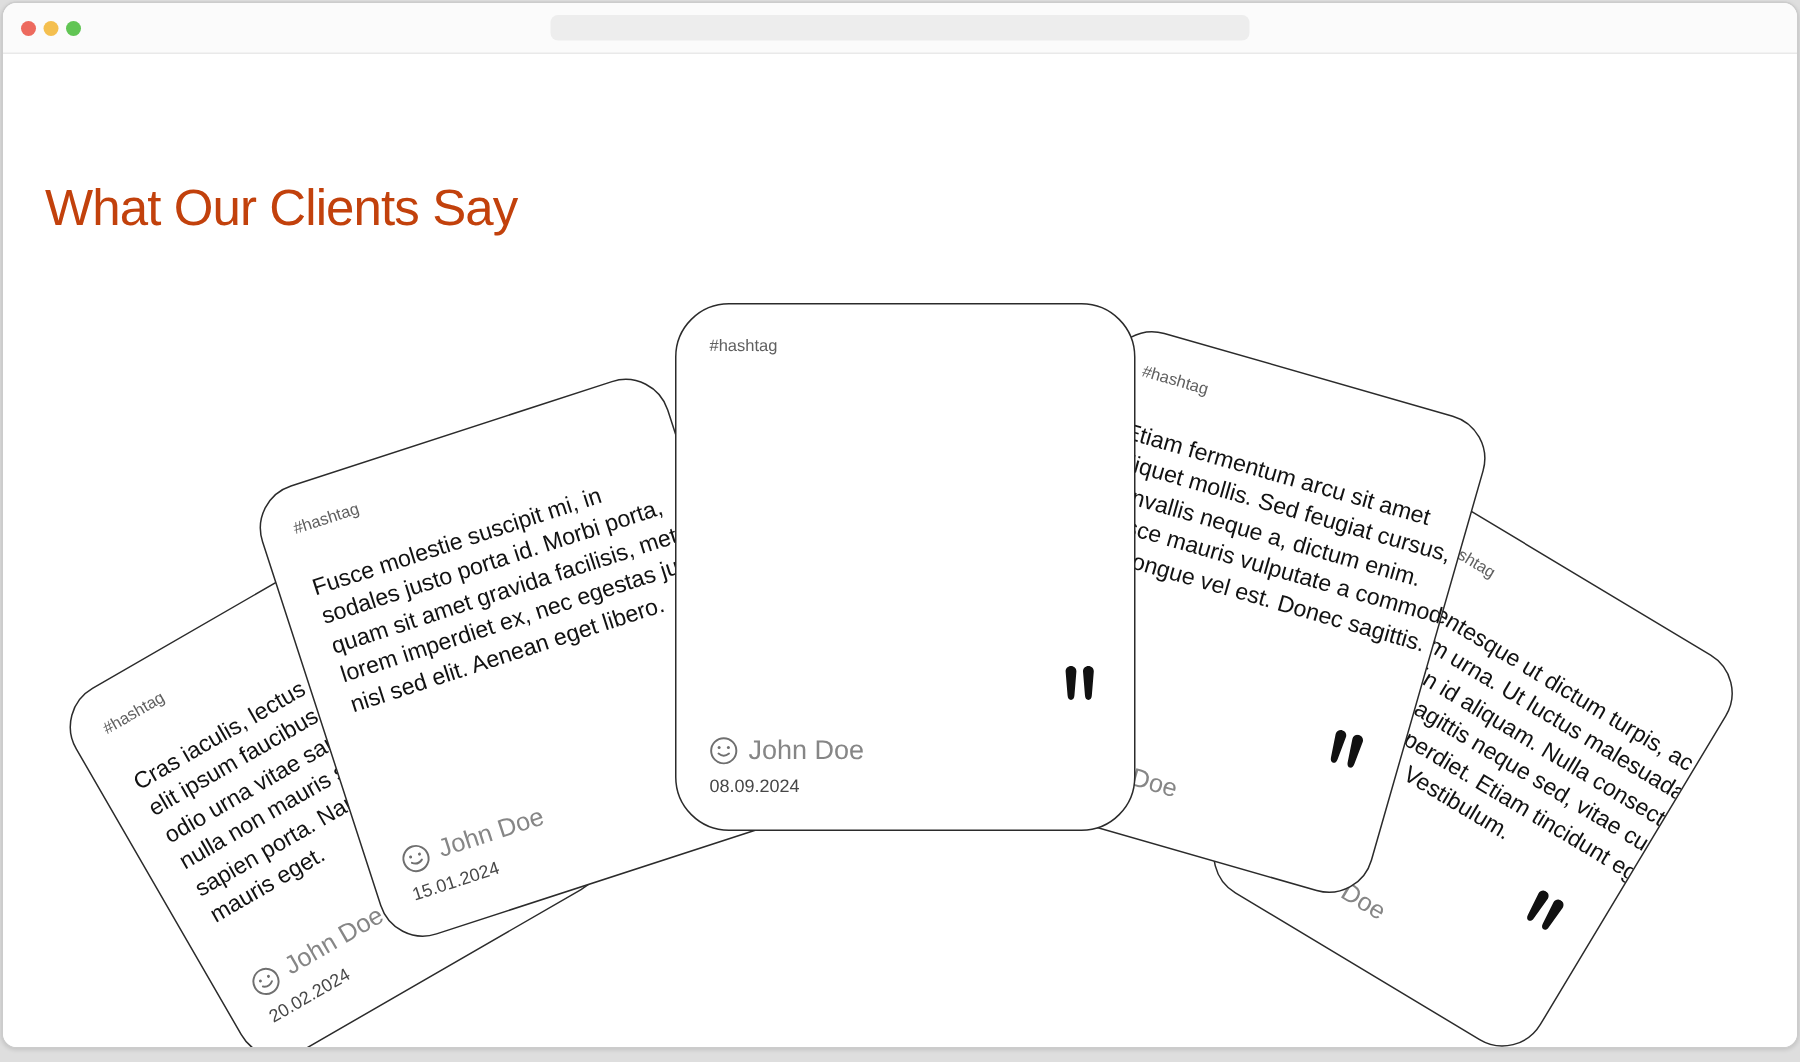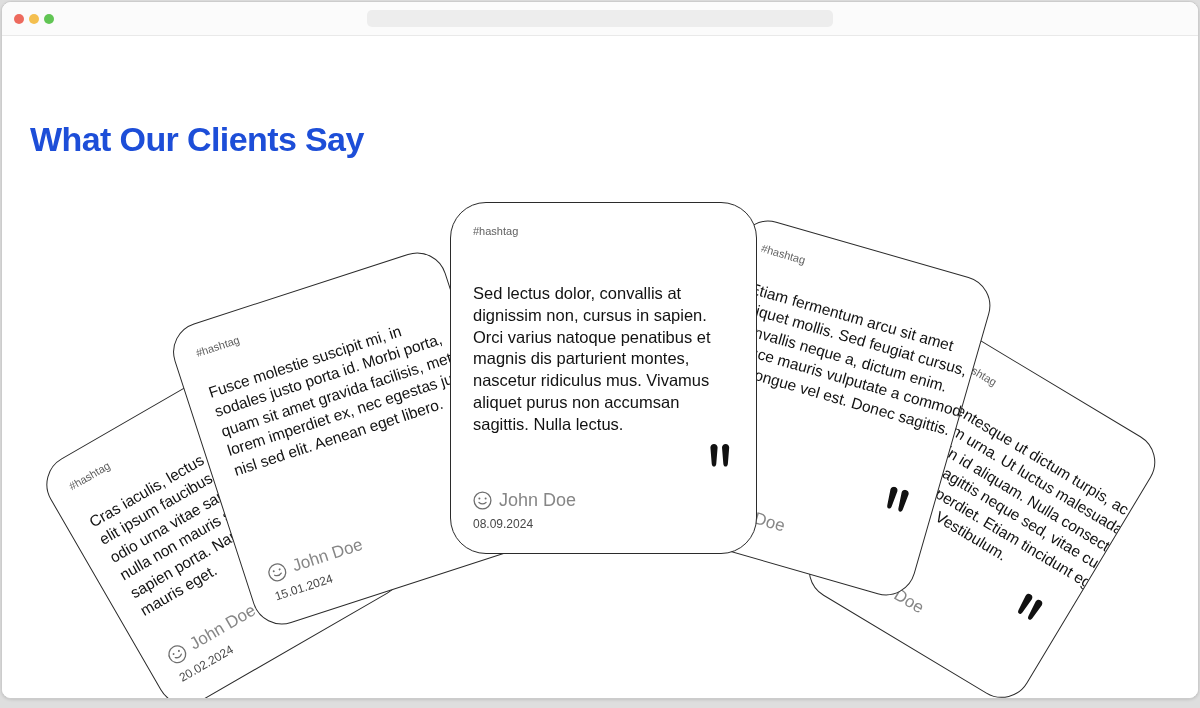--- a/index.html
+++ b/index.html
@@ -20,21 +20,21 @@
   }
   .traffic{position:absolute;top:12px;left:12px;display:flex;gap:5px;}
   .dot{width:10px;height:10px;border-radius:50%;}
   .urlbar{
     position:absolute;top:8px;left:calc(50% - 233px);width:466px;height:17px;
     background:#ededed;border-radius:5px;
   }
   .content{position:relative;height:663px;background:#ffffff;}
   .page-title{
     position:absolute;left:28px;top:84px;
-    font-size:34px;font-weight:700;color:#1d4ed8;letter-spacing:-0.6px;
+    font-size:34px;font-weight:400;color:#c2410c;letter-spacing:-0.6px;
   }
   .fan{position:absolute;left:0;top:0;width:100%;height:100%;}
   .card{
     position:absolute;box-sizing:border-box;background:#ffffff;
     border:1px solid #2b2b2b;border-radius:30px;padding:22px;
     overflow:hidden;color:#111111;
   }
   .card-1{left:85px;top:350px;width:275px;height:280px;transform:rotate(-30deg);z-index:3;}
   .card-2{left:205px;top:245px;width:285px;height:315px;transform:rotate(-18deg);z-index:4;}
   .card-3{left:448px;top:166px;width:307px;height:352px;border-radius:36px;z-index:6;}
@@ -105,21 +105,20 @@
           <circle cx="12.6" cy="7.4" r="1" fill="#6f6f6f"></circle>
           <path d="M6,11.4 Q9.5,14.2 13,11.4" fill="none" stroke="#6f6f6f" stroke-width="1.3" stroke-linecap="round"></path>
         </svg>
         <span class="name">John Doe</span>
       </div>
       <div class="date">15.01.2024</div>
     </div>
   </div>
         <div class="card card-3">
     <div class="hashtag">#hashtag</div>
-    <div class="quote-text">Sed lectus dolor, convallis at dignissim non, cursus in sapien. Orci varius natoque penatibus et magnis dis parturient montes, nascetur ridiculus mus. Vivamus aliquet purus non accumsan sagittis. Nulla lectus.</div>
     <svg class="quote-icon" width="20" height="23" viewBox="0 0 20 23">
       <path fill="#111111" d="M4,0 C6,0 7.6,1.6 7.6,3.6 L6.3,19.5 C6.2,21.4 5.3,22.6 4,22.6 C2.7,22.6 1.8,21.4 1.7,19.5 L0.4,3.6 C0.4,1.6 2,0 4,0 Z"></path>
       <path fill="#111111" d="M15.6,0 C17.6,0 19.2,1.6 19.2,3.6 L17.9,19.5 C17.8,21.4 16.9,22.6 15.6,22.6 C14.3,22.6 13.4,21.4 13.3,19.5 L12,3.6 C12,1.6 13.6,0 15.6,0 Z"></path>
     </svg>
     <div class="footer">
       <div class="name-row">
         <svg width="19" height="19" viewBox="0 0 19 19">
           <circle cx="9.5" cy="9.5" r="8.4" fill="none" stroke="#6f6f6f" stroke-width="1.3"></circle>
           <circle cx="6.4" cy="7.4" r="1" fill="#6f6f6f"></circle>
           <circle cx="12.6" cy="7.4" r="1" fill="#6f6f6f"></circle>

